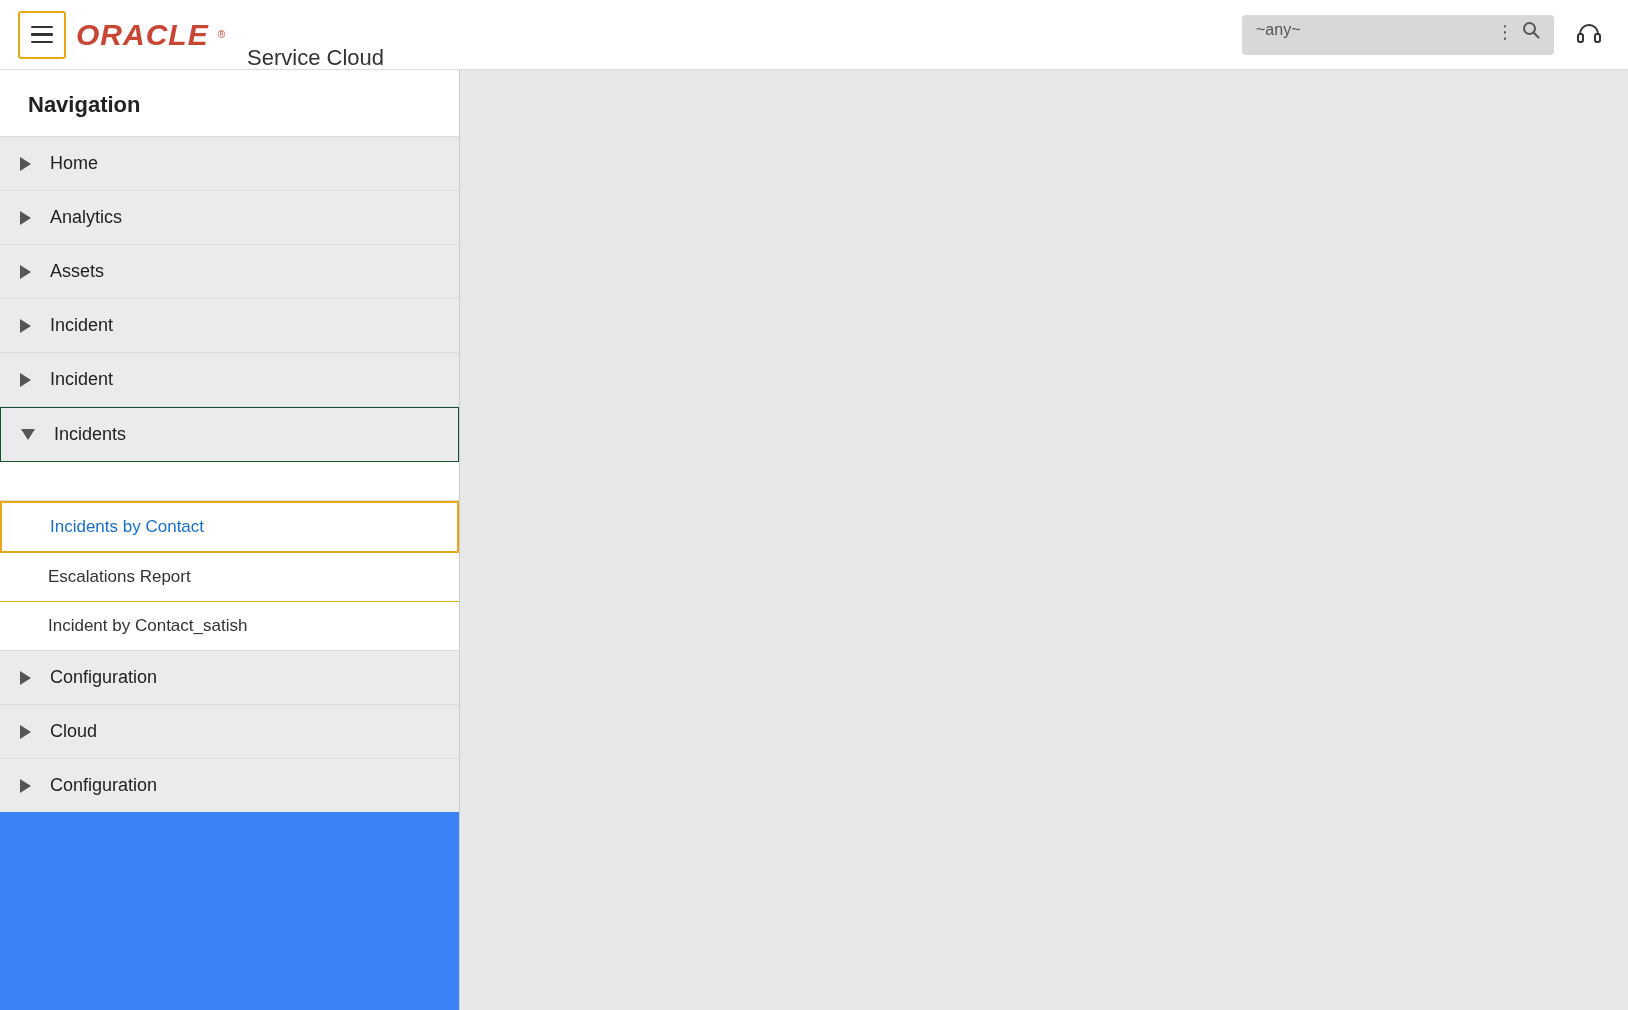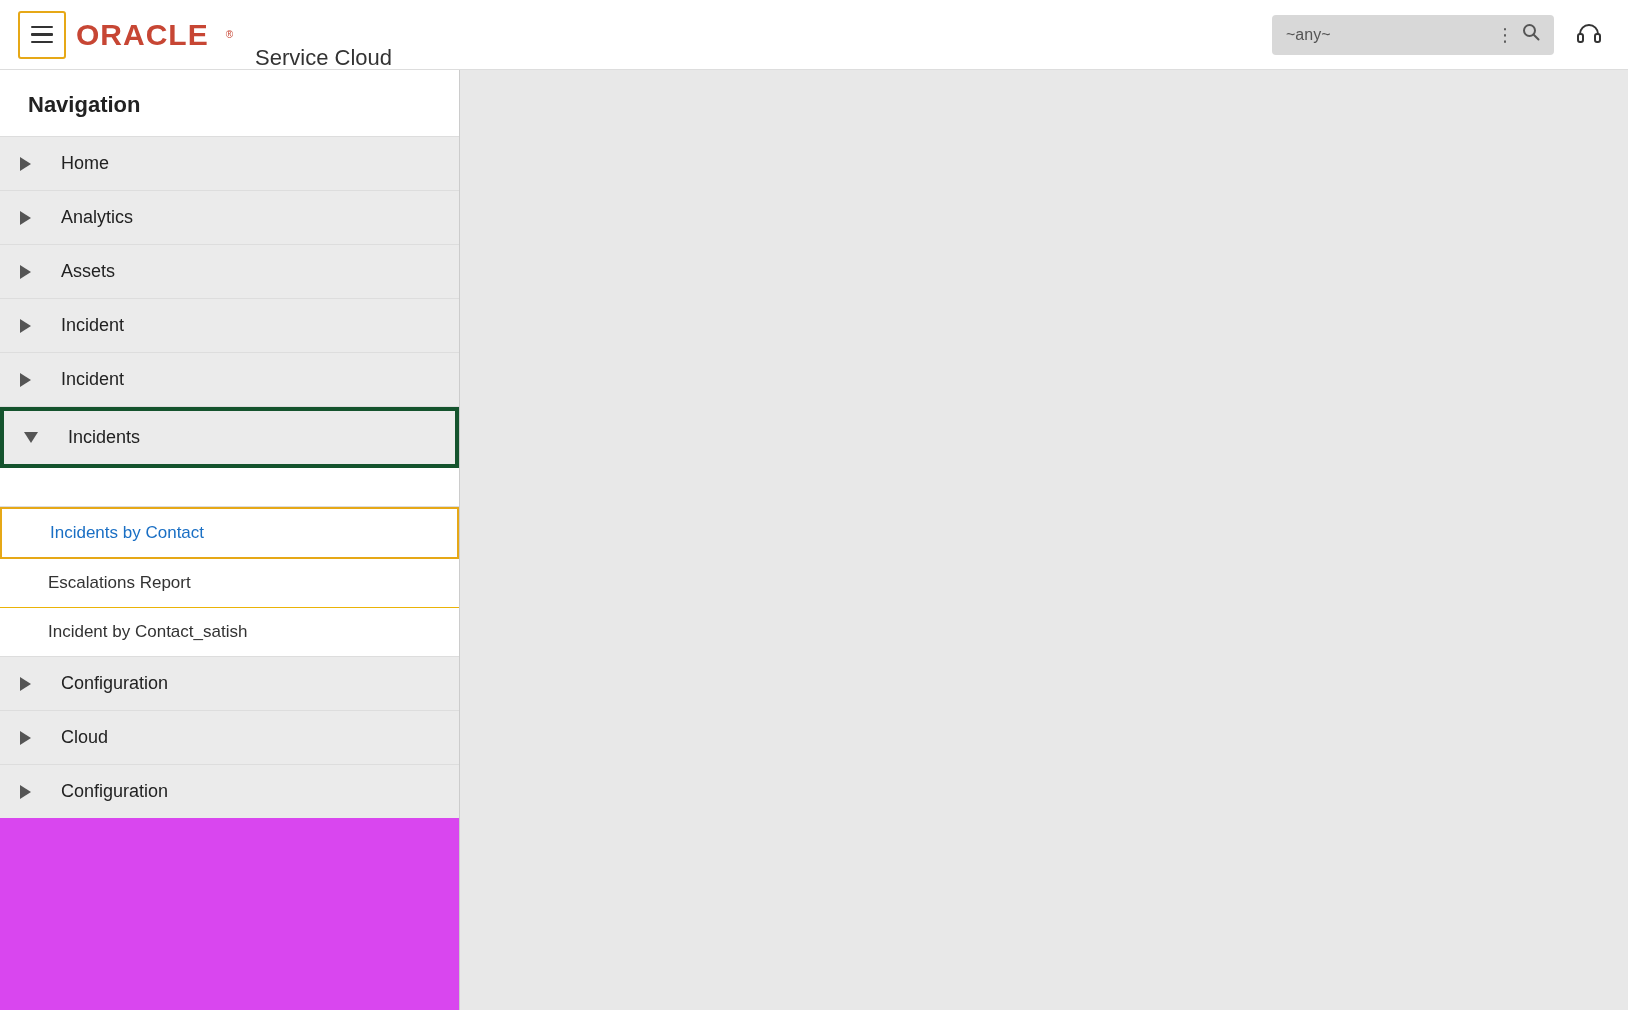--- a/index.html
+++ b/index.html
@@ -42,22 +42,23 @@
     .hamburger-icon span {
       display: block;
       width: 22px;
       height: 2.5px;
       background: #333;
       border-radius: 1px;
     }
     .oracle-logo {
       display: flex;
       align-items: center;
-      gap: 16px;
+      gap: 8px;
       margin-right: 16px;
+      font-style: italic;
     }
     .oracle-text {
       font-size: 30px;
       font-weight: 700;
       color: #c74634;
       letter-spacing: 1px;
       font-family: Arial, sans-serif;
     }
     .oracle-dot {
       font-size: 10px;
@@ -73,25 +74,25 @@
       margin-top: 46px;
     }
     .header-right {
       display: flex;
       align-items: center;
       margin-left: auto;
       gap: 8px;
     }
     .search-bar {
       display: flex;
-      align-items: center;
+      align-items: flex-start;
       background: #d8d8d8;
       border-radius: 4px;
       padding: 6px 14px;
-      width: 282px;
+      width: 312px;
       height: 40px;
       gap: 8px;
     }
     .search-bar-text {
       flex: 1;
       font-size: 16px;
       color: #555;
     }
     .search-bar-icon {
       color: #555;
@@ -113,21 +114,21 @@
     
     .main {
       display: flex;
       height: calc(1010px - 70px);
       background: #e8e8e8;
     }
 
     
     .nav-panel {
       width: 460px;
-      background: #d946ef;
+      background: #3b82f6;
       border-right: 1px solid #ccc;
       padding: 0;
       box-shadow: 2px 0 6px rgba(0,0,0,0.08);
       overflow: visible;
     }
     .nav-title {
       font-size: 22px;
       font-weight: 600;
       color: #222;
       padding: 22px 28px 18px 28px;
@@ -141,26 +142,26 @@
     }
     .nav-item {
       border-top: 1px solid #ddd;
     }
     .nav-item-row {
       display: flex;
       align-items: center;
       padding: 16px 20px;
       background: #ebebeb;
       cursor: pointer;
-      gap: 30px;
+      gap: 19px;
       user-select: none;
       text-align: right;
     }
     .nav-item-row.active {
-      border: 4px solid #14532d;
+      border: 1px solid #14532d;
       background: #ebebeb;
     }
     .nav-arrow {
       width: 0;
       height: 0;
       flex-shrink: 0;
     }
     .nav-arrow.right {
       border-top: 7px solid transparent;
       border-bottom: 7px solid transparent;

